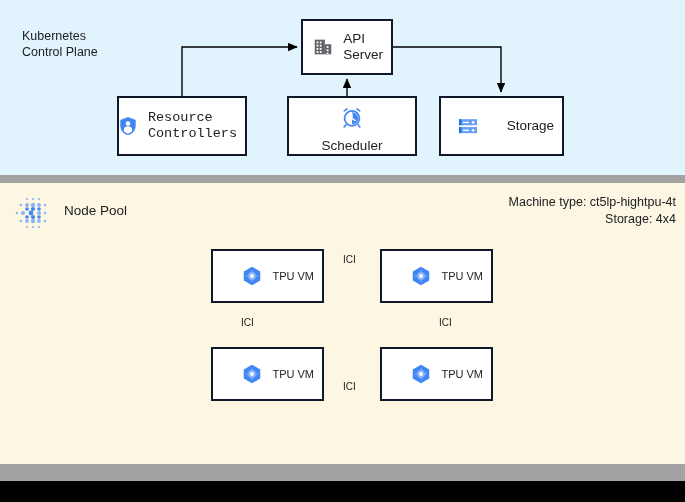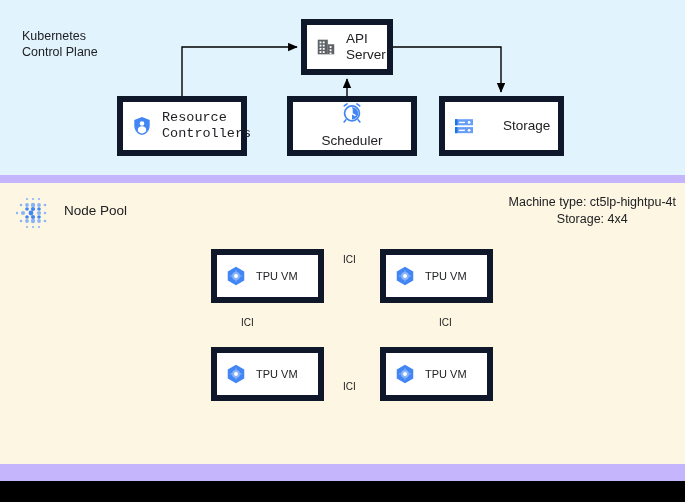--- a/index.html
+++ b/index.html
@@ -13,21 +13,21 @@
     font-family: "Liberation Sans", sans-serif;
     position: relative;
     overflow: hidden;
   }
 
   #stage {
     position: absolute;
     left: 0; top: 0;
     width: 685px;
     height: 502px;
-    background: #c4b5fd;
+    background: #a3a3a3;
   }
 
   
   .control-plane-band {
     position: absolute;
     left: 0;
     top: 0;
     width: 685px;
     height: 175px;
     background: #e1f3fd;
@@ -40,25 +40,25 @@
     font-size: 12.5px;
     line-height: 16px;
     color: #202124;
     white-space: pre-line;
   }
 
   
   .node-box {
     position: absolute;
     background: #ffffff;
-    border: 6px solid #0f172a;
+    border: 2px solid #0f172a;
     box-sizing: border-box;
     display: flex;
     align-items: center;
-    justify-content: flex-start;
+    justify-content: flex-end;
     gap: 9px;
     padding: 0 8px;
   }
   .node-label {
     font-size: 13.5px;
     color: #202124;
     line-height: 16px;
     white-space: pre-line;
   }
   .node-icon {
@@ -94,21 +94,21 @@
     position: absolute;
     left: 64px;
     top: 203px;
     font-size: 13.5px;
     color: #202124;
   }
   .np-meta {
     position: absolute;
     right: 9px;
     top: 194px;
-    text-align: center;
+    text-align: right;
     font-size: 12.5px;
     line-height: 17px;
     color: #202124;
   }
 
   
   #box-tpu-0 { left: 211px; top: 249px; width: 113px; height: 54px; }
   #box-tpu-1 { left: 380px; top: 249px; width: 113px; height: 54px; }
   #box-tpu-2 { left: 211px; top: 347px; width: 113px; height: 54px; }
   #box-tpu-3 { left: 380px; top: 347px; width: 113px; height: 54px; }

